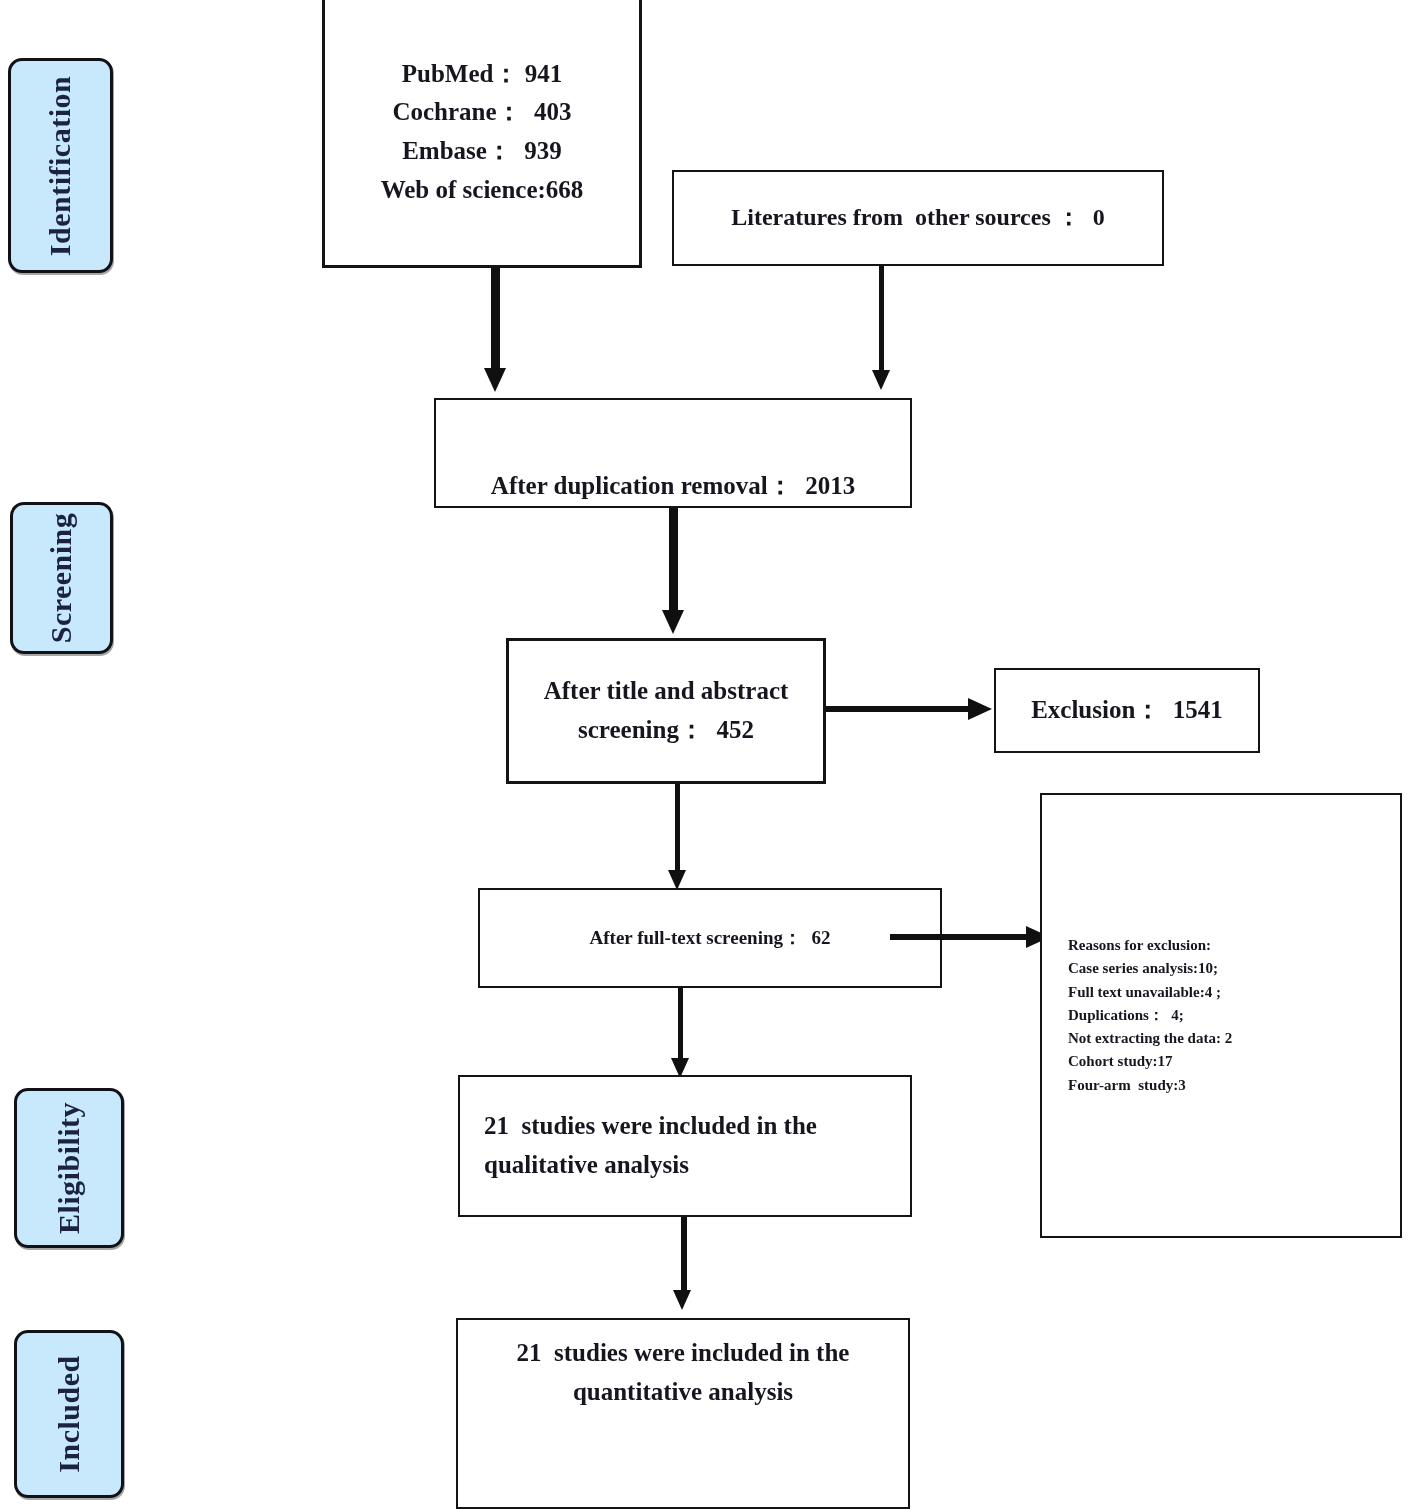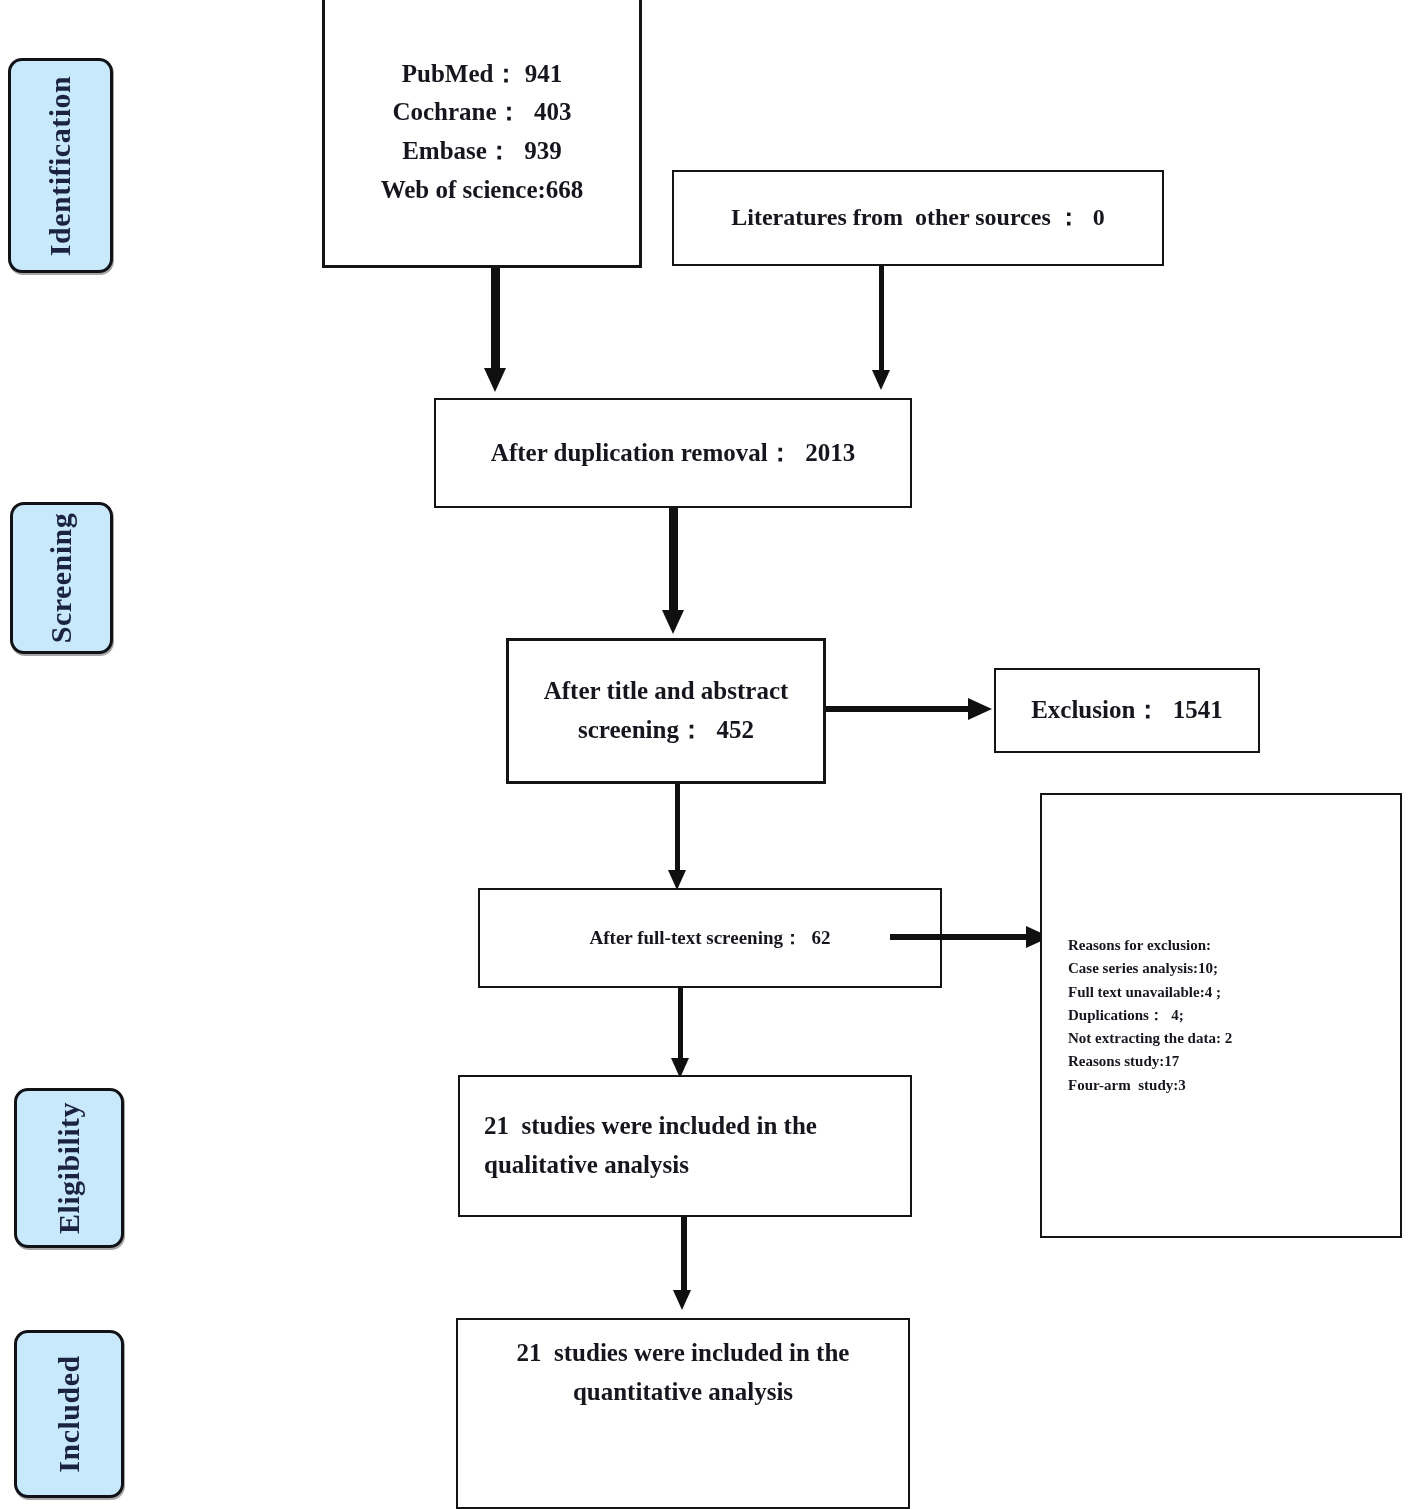--- a/index.html
+++ b/index.html
@@ -125,21 +125,21 @@
   <div class="fbox ctr thin" style="left:672px; top:170px; width:492px; height:96px; padding:12px 14px; font-size:24px;">
     <div class="line">Literatures from  other sources ：  0</div>
   </div>
 
   <div class="vline" style="left:491px; top:268px; width:9px; height:105px;"></div>
   <div class="arrowhead-down" style="left:484px; top:368px;"></div>
 
   <div class="vline" style="left:879px; top:266px; width:5px; height:108px;"></div>
   <div class="arrowhead-down sm" style="left:872px; top:370px;"></div>
 
-  <div class="fbox ctr thin" style="left:434px; top:398px; width:478px; height:110px; padding:0 16px; font-size:25px;">
+  <div class="fbox ctr thin" style="left:434px; top:398px; width:478px; height:110px; padding:0 16px; font-size:25px;justify-content:flex-end;">
     <div class="line">After duplication removal：  2013</div>
   </div>
 
   <div class="vline" style="left:669px; top:508px; width:9px; height:106px;"></div>
   <div class="arrowhead-down" style="left:662px; top:610px;"></div>
 
   <div class="fbox ctr" style="left:506px; top:638px; width:320px; height:146px; padding:0 10px; font-size:25px;">
     <div class="line">After title and abstract</div>
     <div class="line">screening：  452</div>
   </div>
@@ -160,21 +160,21 @@
 
   <div class="hline" style="left:890px; top:934px; width:140px; height:6px;"></div>
   <div class="arrowhead-right" style="left:1026px; top:926px;"></div>
 
   <div class="fbox lft thin" style="left:1040px; top:793px; width:362px; height:445px; padding:10px 0 10px 26px; font-size:15px;">
     <div class="line">Reasons for exclusion:</div>
     <div class="line">Case series analysis:10;</div>
     <div class="line">Full text unavailable:4 ;</div>
     <div class="line">Duplications：  4;</div>
     <div class="line">Not extracting the data: 2</div>
-    <div class="line">Reasons study:17</div>
+    <div class="line">Cohort study:17</div>
     <div class="line">Four-arm  study:3</div>
   </div>
 
   <div class="vline" style="left:678px; top:988px; width:5px; height:76px;"></div>
   <div class="arrowhead-down sm" style="left:671px; top:1058px;"></div>
 
   <div class="fbox lft thin" style="left:458px; top:1075px; width:454px; height:142px; padding:0 0 0 24px; font-size:25px;">
     <div class="line">21  studies were included in the</div>
     <div class="line">qualitative analysis</div>
   </div>

